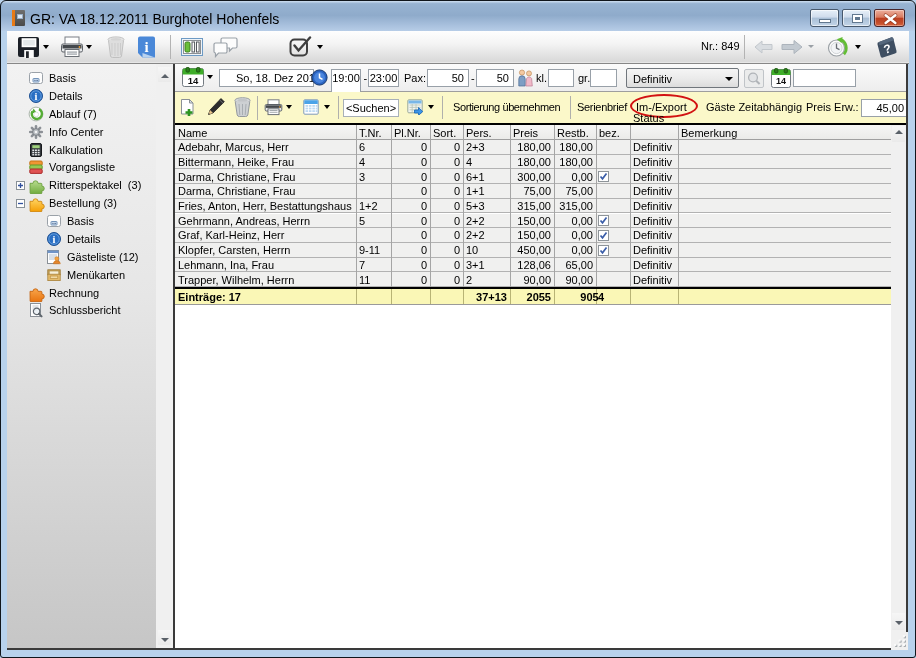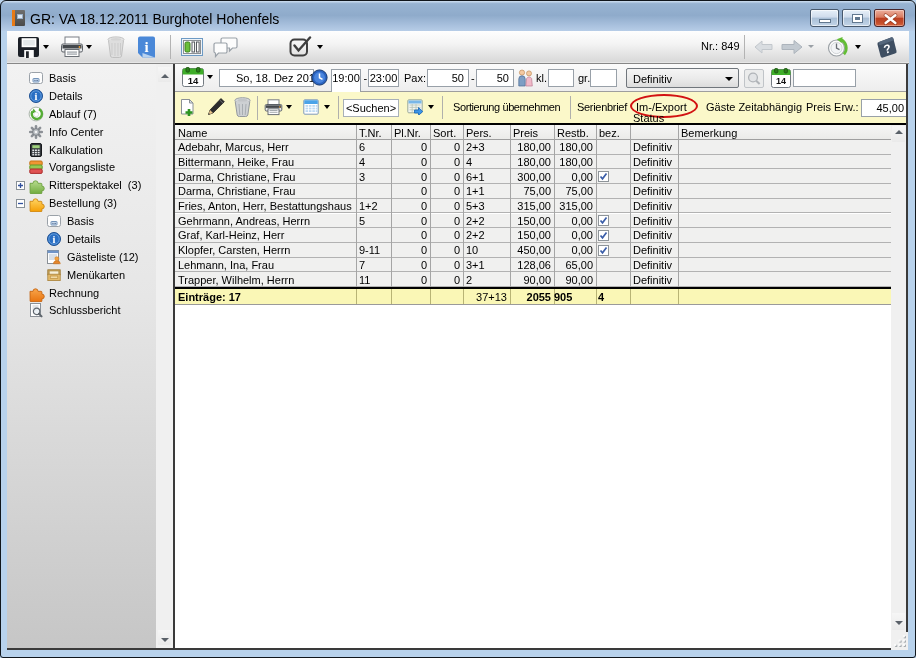--- a/index.html
+++ b/index.html
@@ -503,23 +503,23 @@
 <div class="sep1" style="left:356px;top:289px;height:15px;background:#b8b475"></div>
 <div class="sep1" style="left:391px;top:289px;height:15px;background:#b8b475"></div>
 <div class="sep1" style="left:430px;top:289px;height:15px;background:#b8b475"></div>
 <div class="sep1" style="left:463px;top:289px;height:15px;background:#b8b475"></div>
 <div class="sep1" style="left:510px;top:289px;height:15px;background:#b8b475"></div>
 <div class="sep1" style="left:554px;top:289px;height:15px;background:#b8b475"></div>
 <div class="sep1" style="left:596px;top:289px;height:15px;background:#b8b475"></div>
 <div class="sep1" style="left:630px;top:289px;height:15px;background:#b8b475"></div>
 <div class="sep1" style="left:678px;top:289px;height:15px;background:#b8b475"></div>
 <div class="t" style="left:178px;top:291.5px;font-weight:bold">Einträge: 17</div>
-<div class="t" style="left:466px;top:291.5px;width:41px;text-align:right;font-weight:normal">37+13</div>
+<div class="t" style="left:466px;top:291.5px;width:41px;text-align:right;font-weight:bold">37+13</div>
 <div class="t" style="left:510px;top:291.5px;width:41px;text-align:right;font-weight:bold">2055</div>
-<div class="t" style="left:554px;top:291.5px;width:39px;text-align:left;font-weight:bold">905</div>
+<div class="t" style="left:570px;top:291.5px;width:39px;text-align:center;font-weight:bold">905</div>
 <div class="t" style="left:598px;top:291.5px;font-weight:bold">4</div>
 <div class="a" style="left:892px;top:126px;width:13px;height:16px;background:linear-gradient(180deg,#f6f6f6,#eaeaea)"></div>
 <div class="a" style="left:895px;top:130px;width:0;height:0;border-left:4px solid transparent;border-right:4px solid transparent;border-bottom:4.5px solid #5a6169"></div>
 <div class="a" style="left:892px;top:613px;width:13px;height:17px;background:linear-gradient(180deg,#f6f6f6,#eaeaea)"></div>
 <div class="a" style="left:895px;top:621px;width:0;height:0;border-left:4px solid transparent;border-right:4px solid transparent;border-top:4.5px solid #5a6169"></div>
 <svg class="a" style="left:893px;top:634px;z-index:6" width="15" height="15" viewBox="0 0 14 14">
     <rect x="10" y="2" width="2" height="2" fill="#9aa0a5"></rect>
     <rect x="9.2" y="1.2" width="2" height="2" fill="#fdfdfd" opacity="0.9"></rect>
     <rect x="6" y="6" width="2" height="2" fill="#9aa0a5"></rect>
     <rect x="5.2" y="5.2" width="2" height="2" fill="#fdfdfd" opacity="0.9"></rect>

